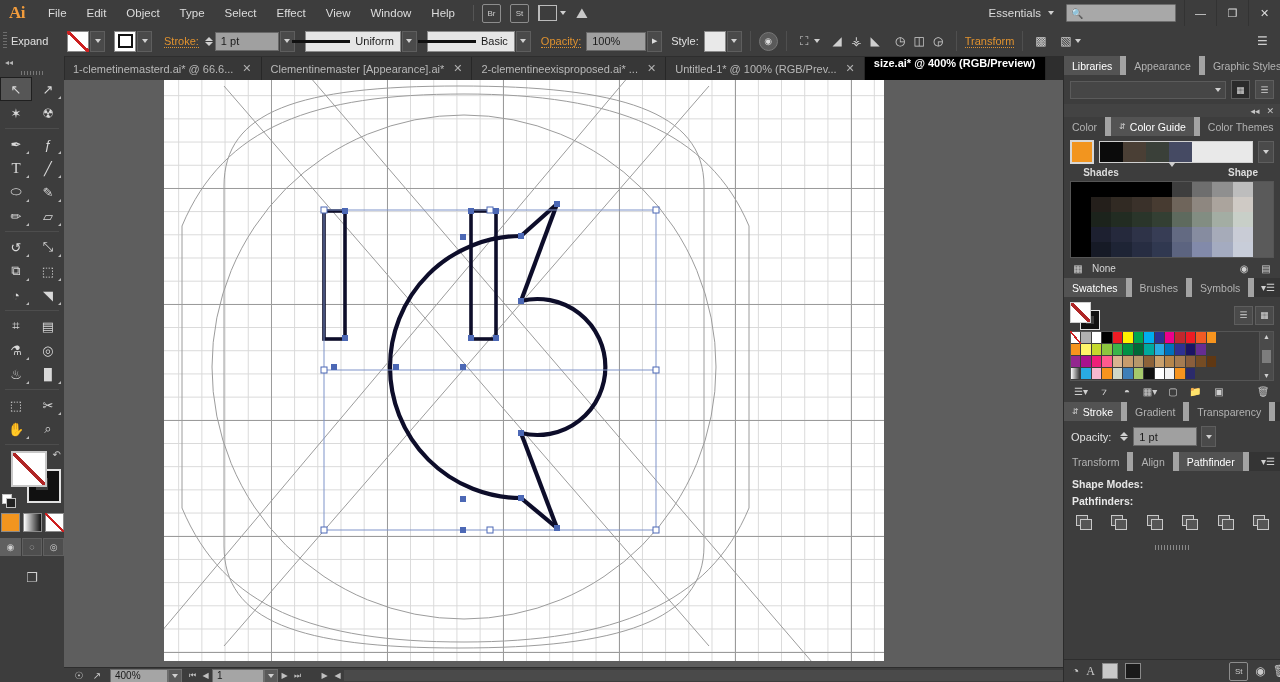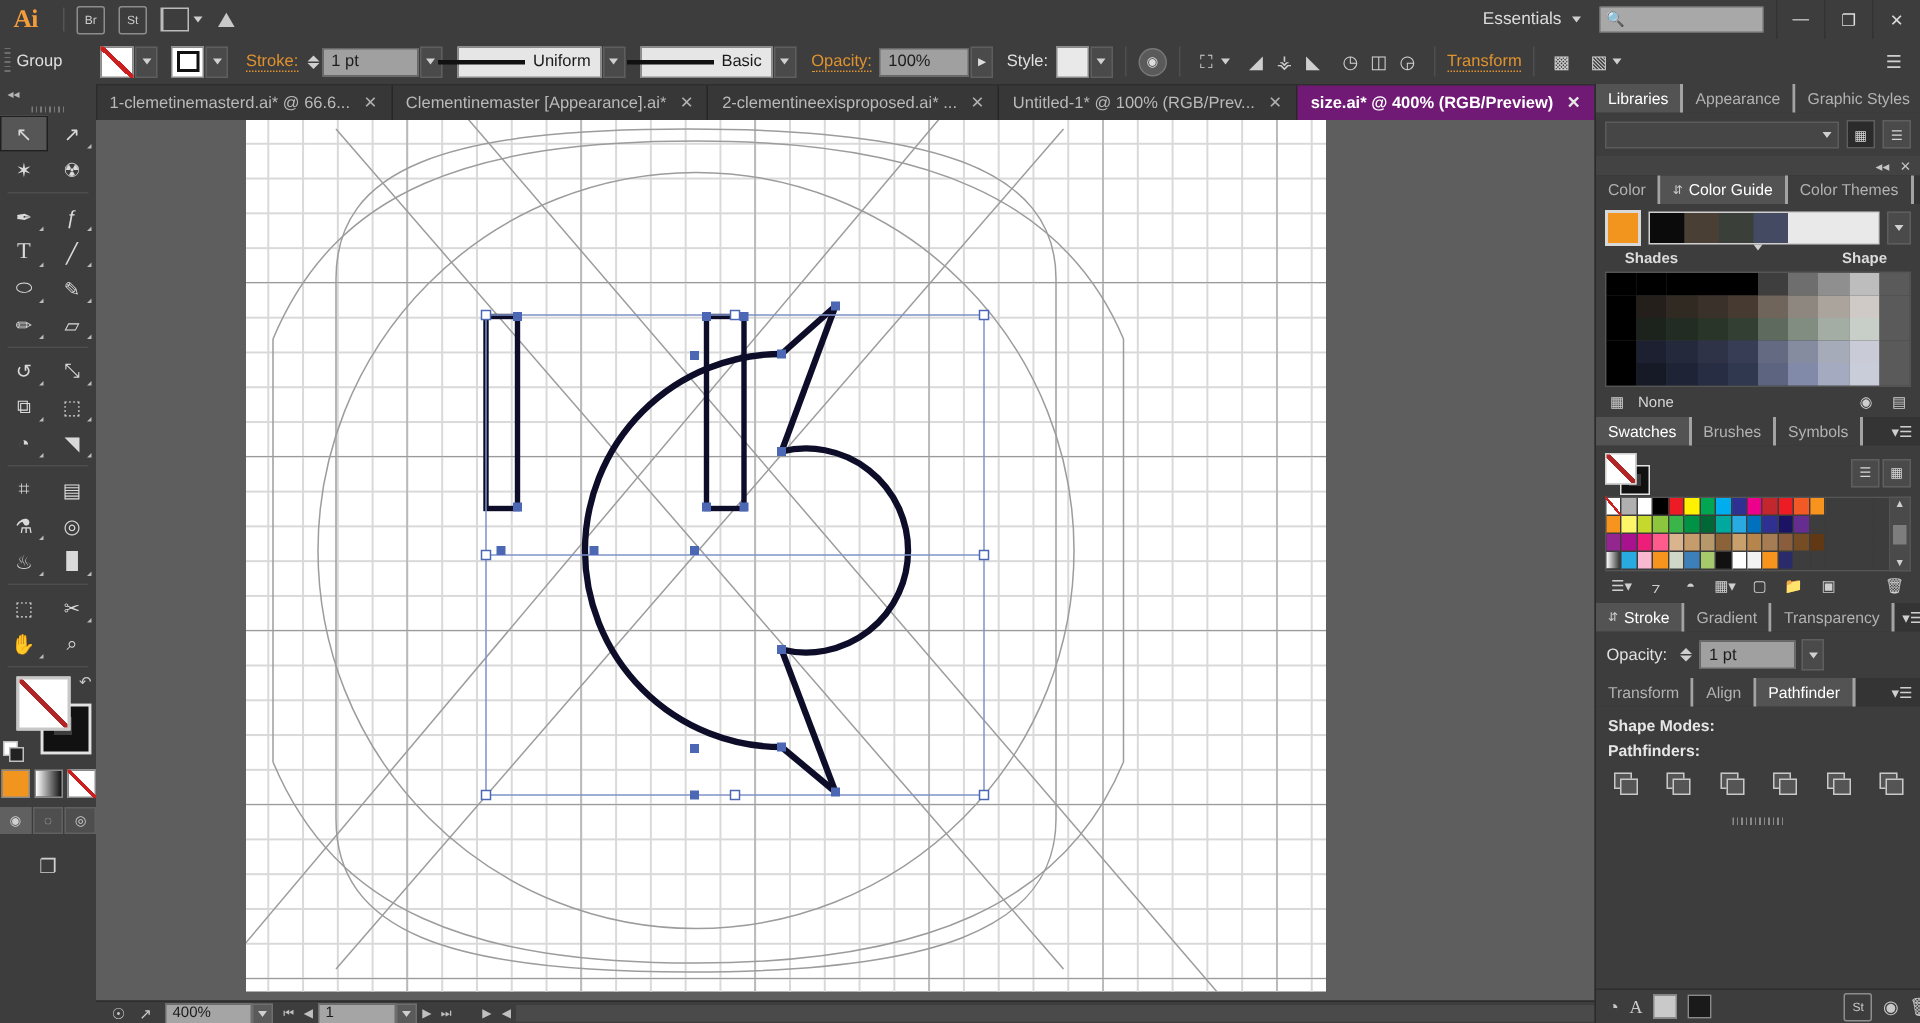--- a/index.html
+++ b/index.html
@@ -87,21 +87,21 @@
   .tabbar{
     position:absolute;left:64px;top:56px;width:1216px;height:24px;
     background:#2e2e2e;display:flex;align-items:flex-end;
   }
   .doctab{
     height:23px;display:flex;align-items:center;gap:9px;
     padding:0 9px;font-size:11px;color:#b9b9b9;
     background:#373737;border-right:1px solid #272727;
     white-space:nowrap;cursor:default;
   }
-  .doctab.active{background:#701a75;color:#ffffff;font-weight:bold;}
+  .doctab.active{background:#000000;color:#ffffff;font-weight:bold;flex-direction:column;}
   .doctab .x{font-size:11px;color:#b0b0b0;}
   .doctab.active .x{color:#e8e8e8;}
 
   
   .toolbar{
     position:absolute;left:0;top:56px;width:64px;height:626px;background:#3d3d3d;
     border-right:1px solid #2b2b2b;
   }
   .tb-collapse{height:12px;display:flex;align-items:center;padding-left:5px;font-size:8px;color:#b5b5b5;}
   .tb-grip{height:9px;display:flex;align-items:center;justify-content:center;}
@@ -179,21 +179,21 @@
   .sb-status{flex:1;text-align:center;font-size:10.5px;color:#e4e4e4;font-weight:bold;}
 
   
   .rightdock{
     position:absolute;right:0;top:56px;width:216px;height:626px;background:#3d3d3d;
     border-left:1px solid #2b2b2b;
   }
   .panel-tabs{display:flex;align-items:stretch;height:19px;background:#343434;}
   .ptab{
     display:flex;align-items:center;padding:0 8px;font-size:10.5px;color:#b2b2b2;
-    background:#3d3d3d;border-right:2px solid #a3a3a3;white-space:nowrap;
+    background:#3d3d3d;border-right:6px solid #a3a3a3;white-space:nowrap;
   }
   .ptab.active{background:#535353;color:#fff;}
   .ptab .dots{margin-right:4px;font-size:8px;color:#cfcfcf;}
   .pmenu{margin-left:auto;display:flex;align-items:center;padding:0 5px;font-size:10px;color:#cfcfcf;gap:1px;}
   .panel-body{background:#3d3d3d;padding:5px 6px;}
 
   .lib-row{display:flex;align-items:center;gap:5px;}
   .lib-select{flex:1;height:16px;background:#464646;border:1px solid #5b5b5b;display:flex;align-items:center;
     justify-content:flex-end;padding-right:4px;}
   .viewbtn{width:17px;height:17px;background:#4a4a4a;border:1px solid #5e5e5e;
@@ -262,20 +262,31 @@
   .rd-foot .ic{color:#c9c9c9;font-size:12px;}
   .rd-sq{width:14px;height:14px;border:1px solid #8a8a8a;}
 </style>
 </head>
 <body>
 
 <div id="app">
 
   <div class="menubar">
     <div class="ai-logo">Ai</div>
+    <div class="menu-items">
+      <div class="menu-item">File</div>
+      <div class="menu-item">Edit</div>
+      <div class="menu-item">Object</div>
+      <div class="menu-item">Type</div>
+      <div class="menu-item">Select</div>
+      <div class="menu-item">Effect</div>
+      <div class="menu-item">View</div>
+      <div class="menu-item">Window</div>
+      <div class="menu-item">Help</div>
+    </div>
     <div class="mb-sep"></div>
     <div class="sq-btn">Br</div>
     <div class="sq-btn">St</div>
     <div class="arrange-btn">
       <div class="arrange-ico">
           <i></i>
         </div>
       <span class="caret"></span>
     </div>
     <div class="sync-ico">⛰</div>
@@ -291,21 +302,21 @@
       <div class="wbtns">
         <div class="wbtn">—</div>
         <div class="wbtn">❐</div>
         <div class="wbtn close">✕</div>
       </div>
     </div>
   </div>
 
   <div class="controlbar">
     <div class="grip"></div>
-    <div class="cb-label" style="width:56px">Group</div>
+    <div class="cb-label" style="width:56px">Expand</div>
 
     <div class="swatch-box none-swatch"></div>
     <div class="dd-btn">
         <i class="dd-caret"></i>
       </div>
     <div style="width:9px"></div>
     <div class="swatch-box stroke-swatch">
         <i></i>
       </div>
     <div class="dd-btn">

